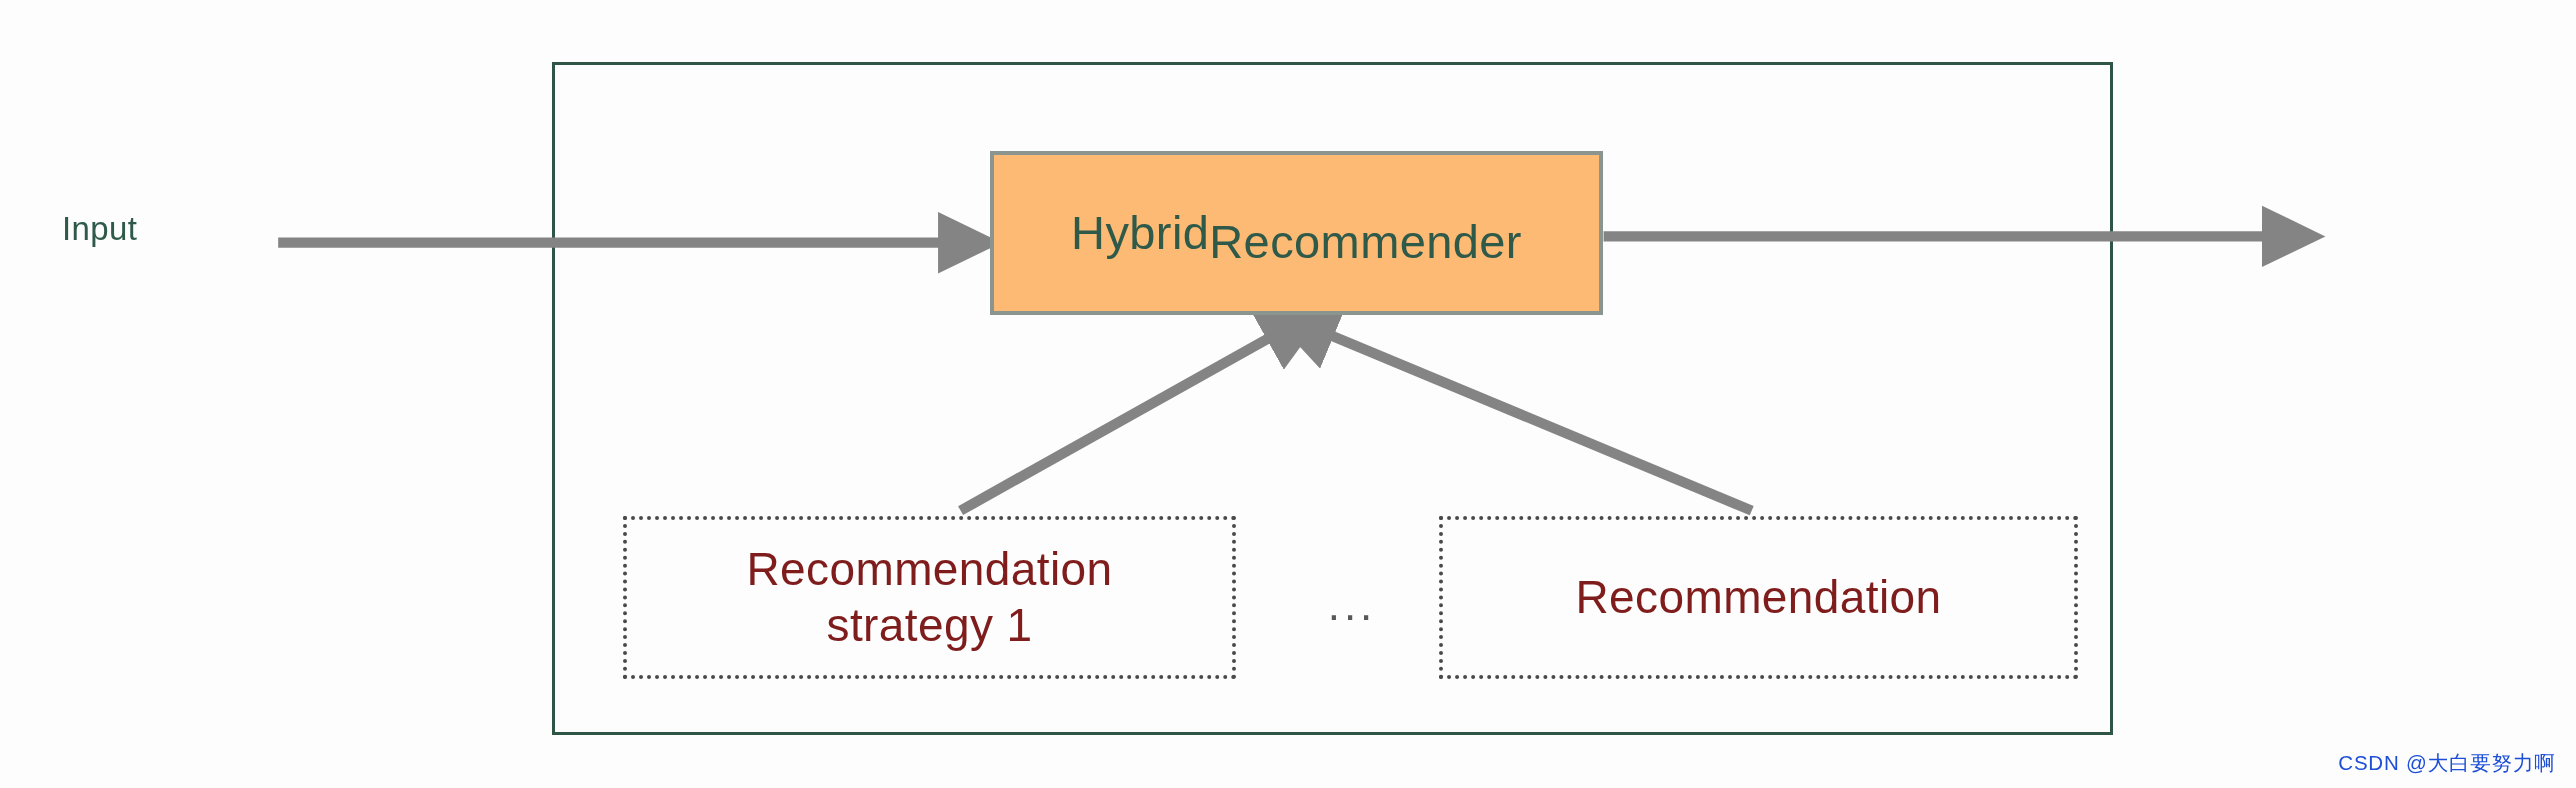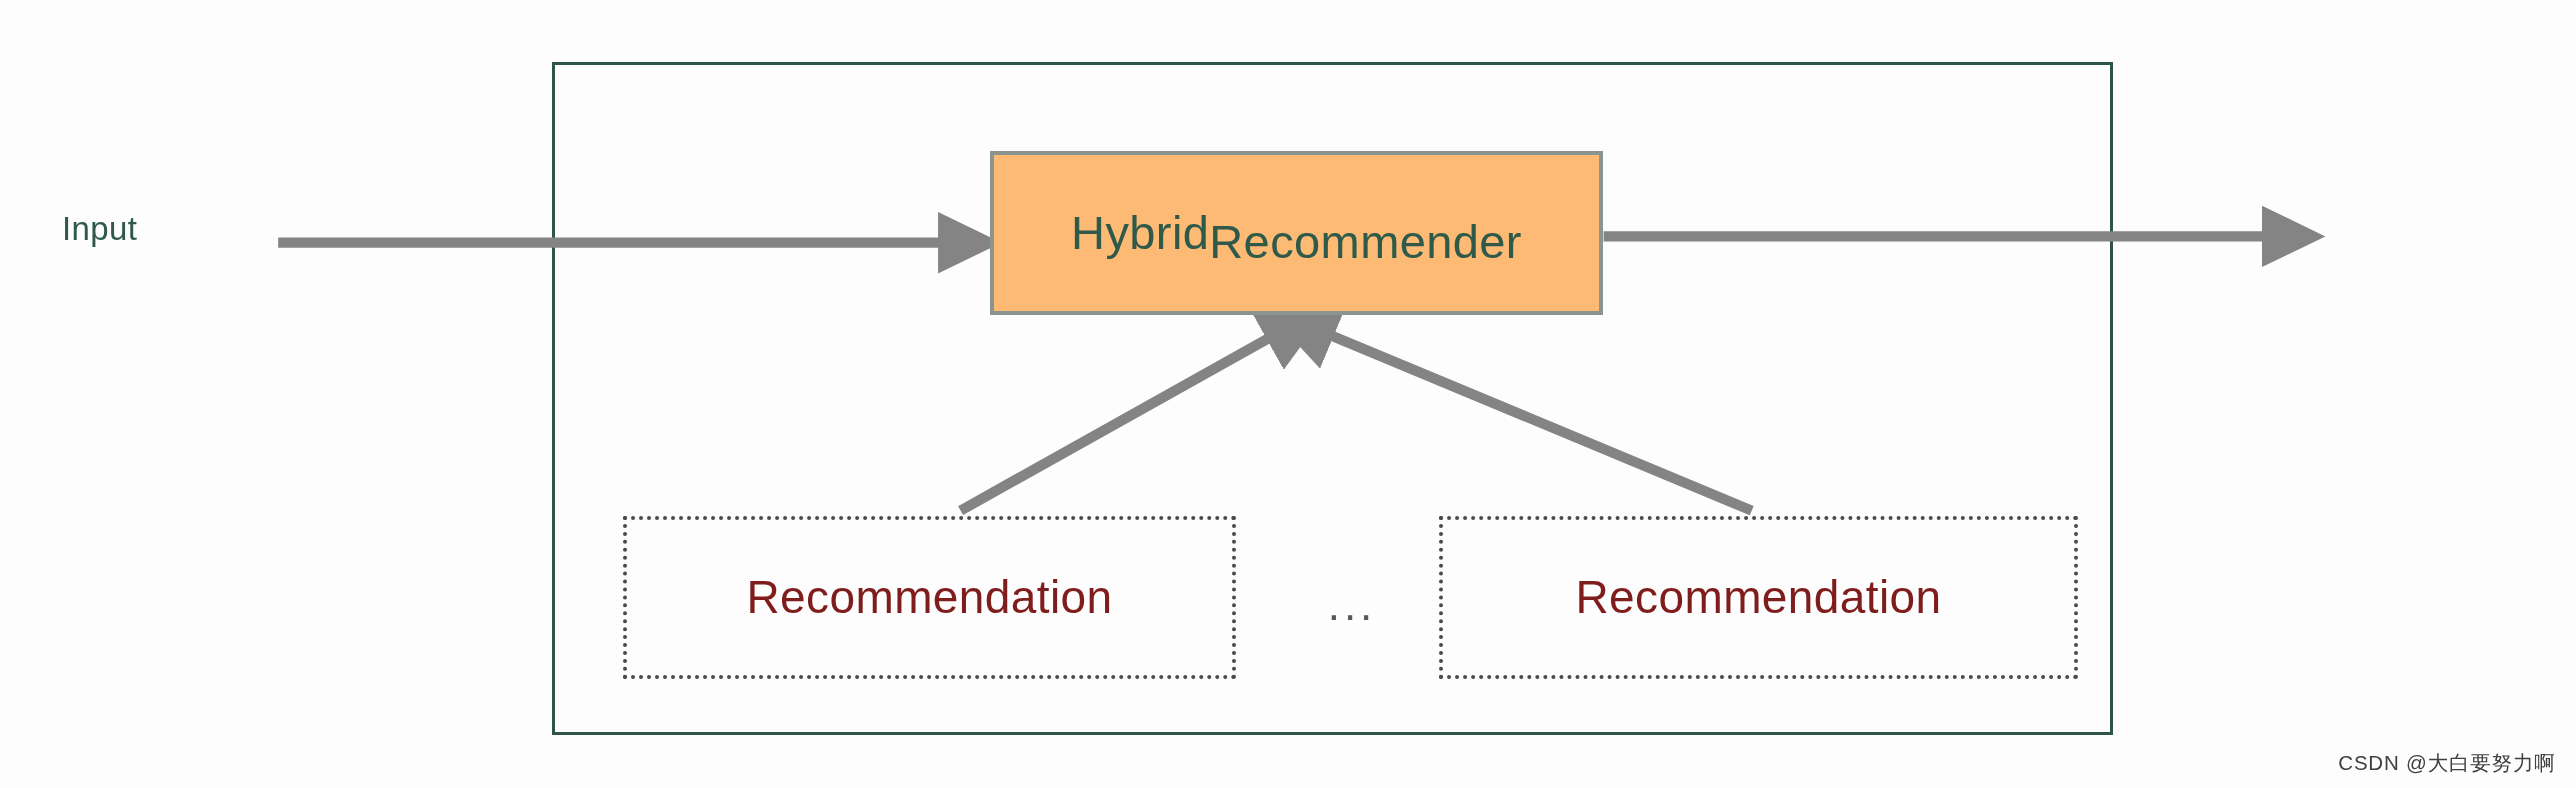--- a/index.html
+++ b/index.html
@@ -100,21 +100,21 @@
     width: 2576px;
     height: 788px;
     pointer-events: none;
   }
 
   
   .watermark {
     position: absolute;
     right: 20.5px;
     bottom: 11px;
-    color: #404040;
+    color: #1d4ed8;
     font-size: 20.5px;
     letter-spacing: 0.8px;
     white-space: nowrap;
   }
 </style>
 </head>
 <body>
 
 <div id="canvas">
 
@@ -150,20 +150,21 @@
   <div class="endpoint-label label-input">Input</div>
 
 
   <div class="hybrid-box">
     <span class="line1">Hybrid</span>
     <span class="line2">Recommender</span>
   </div>
 
   <div class="strategy-box strategy-left">
     <span class="line1">Recommendation</span>
+    <span class="line2">strategy 1</span>
   </div>
 
   <div class="ellipsis">...</div>
 
   <div class="strategy-box strategy-right">
     <span class="line1">Recommendation</span>
   </div>
 
   <div class="watermark">CSDN @大白要努力啊</div>
 

